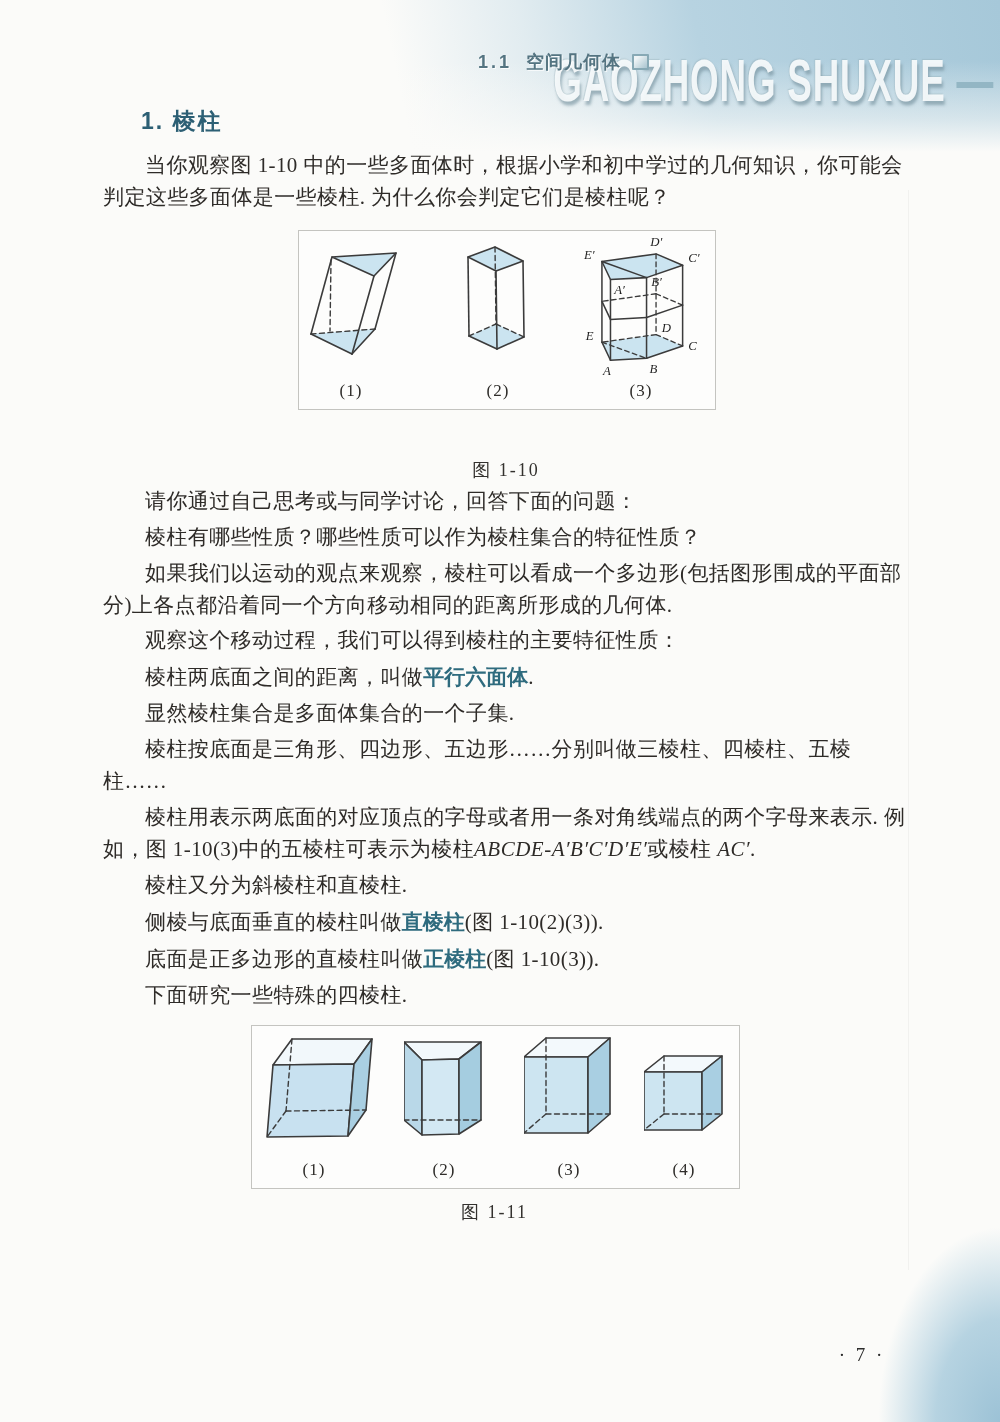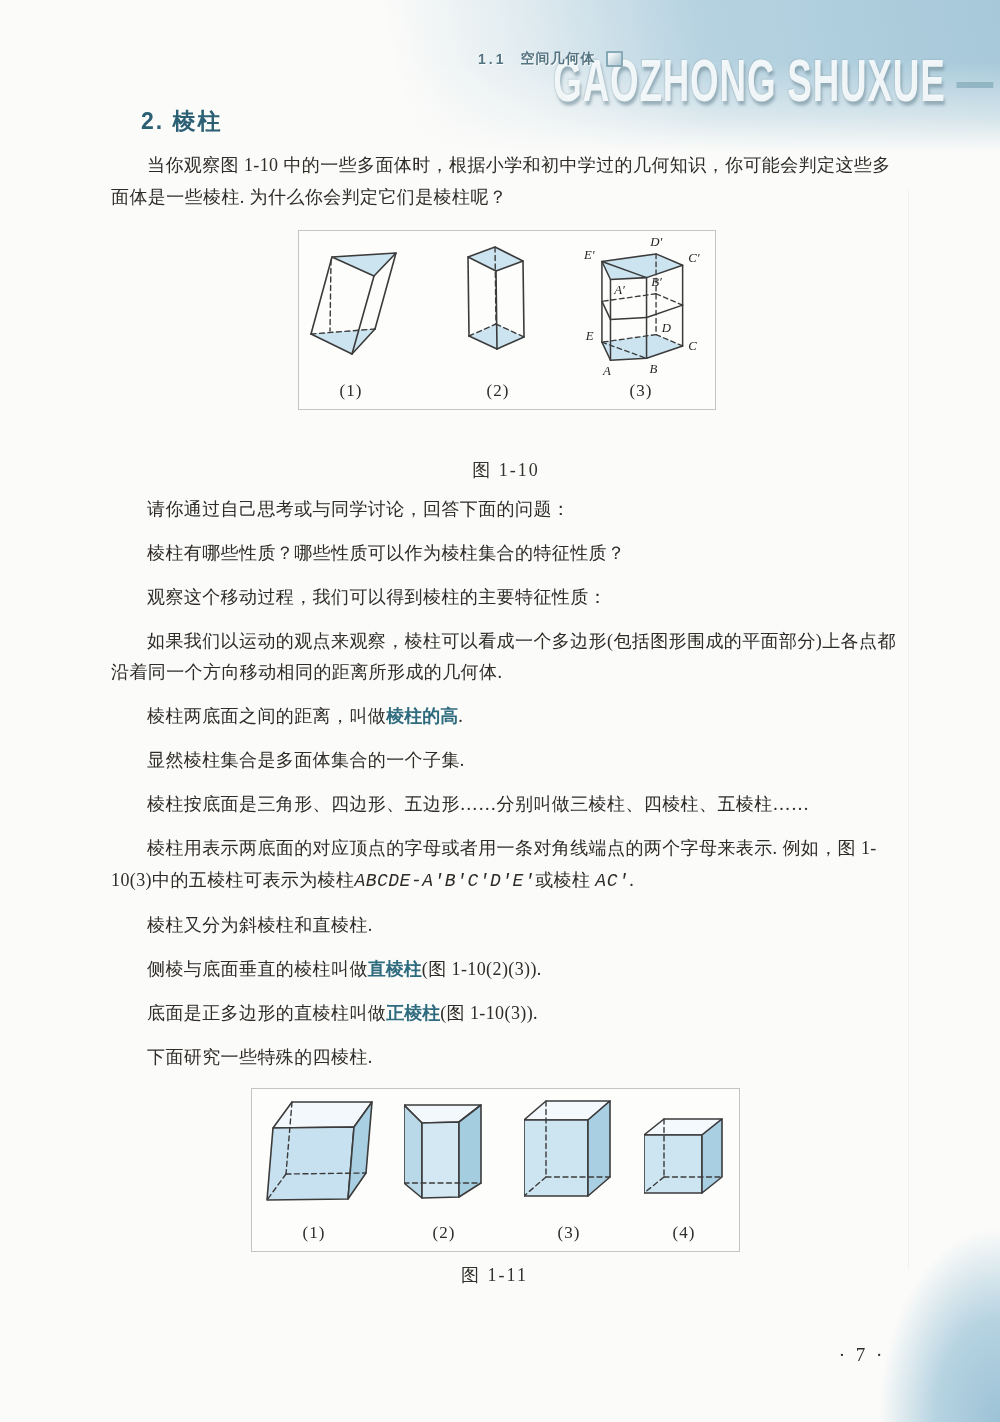--- a/index.html
+++ b/index.html
@@ -13,39 +13,39 @@
     background:linear-gradient(to bottom, rgba(251,251,249,0) 40%, rgba(251,251,249,0.55) 78%, #fbfbf9 100%);}
   .watermark{position:absolute;top:46px;right:6px;white-space:nowrap;
     font-family:"Liberation Sans","DejaVu Sans",sans-serif;font-weight:bold;font-size:46px;
     transform:scale(0.80,1.28);transform-origin:100% 0;letter-spacing:1px;
     color:rgba(248,251,252,0.93);
     text-shadow:2px 3px 3px rgba(118,146,158,0.65), -1px -1px 1px rgba(140,165,175,0.35);}
   .watermark .wm-dash{color:#93b6c4;text-shadow:none;font-weight:bold;}
 
   
   .chapter-header{position:absolute;top:50px;left:478px;display:flex;align-items:center;
-    font-family:"Liberation Sans","DejaVu Sans",sans-serif;font-weight:bold;font-size:14px;
+    font-family:"Liberation Sans","DejaVu Sans",sans-serif;font-weight:bold;font-size:18px;
     color:#547481;text-shadow:1px 1px 0 rgba(255,255,255,0.85);letter-spacing:1px;}
   .chapter-header .num{margin-right:14px;letter-spacing:3px;}
   .hdr-square{display:inline-block;width:13px;height:12px;margin-left:11px;
     background:linear-gradient(135deg,#eef4f6 20%,#a9c4cf 100%);
     border:2px solid #87a9b5;border-radius:1px;}
 
   
   .corner-grad{position:absolute;right:0;bottom:0;width:135px;height:200px;
     background:radial-gradient(125% 135% at 100% 100%, #9cc2d6 0%, #b6d3e1 38%, rgba(251,251,249,0) 72%);}
   .scan-line{position:absolute;left:908px;top:190px;width:1px;height:1080px;background:rgba(60,60,60,0.05);}
 
   
   .content{position:absolute;left:99px;top:106px;width:818px;}
   .section-heading{margin:0 0 13px 42px;font-family:"Liberation Sans","DejaVu Sans",sans-serif;
     font-size:23px;font-weight:bold;color:#2c5f74;letter-spacing:2px;}
-  .para{margin:12px;font-size:18px;line-height:31.9px;text-indent:2em;letter-spacing:0.4px;}
+  .para{margin:4px;font-size:21px;line-height:31.9px;text-indent:2em;letter-spacing:0.4px;}
   .term{font-family:"Liberation Sans","DejaVu Sans",sans-serif;font-weight:bold;color:#2e6b7e;letter-spacing:0;}
-  .math{font-style:italic;letter-spacing:0.5px;font-family:Liberation Mono, monospace;}
+  .math{font-style:italic;letter-spacing:0.5px;}
 
   
   figure.figblock{margin:16px 0 2px 0;}
   .frame{position:relative;border:1px solid #c4c4c0;background:#fdfdfc;}
   #frame110{width:416px;height:178px;margin-left:199px;}
   #frame111{width:487px;height:162px;margin-left:152px;}
   .figsvg{position:absolute;}
   .itemlbl{position:absolute;width:60px;text-align:center;font-size:17px;color:#2f2d2a;letter-spacing:1px;}
   .figcap{font-size:18px;color:#33312e;margin-top:11px;text-align:center;letter-spacing:2px;}
   .capwrap110{width:416px;margin-left:199px;margin-top:48px;}
@@ -68,21 +68,21 @@
   <div class="watermark"><span>GAOZHONG SHUXUE</span> <span class="wm-dash">—</span></div>
 
   <div class="chapter-header">
     <span class="num">1.1</span>
     <span>空间几何体</span>
     <span class="hdr-square"></span>
   </div>
 
   <div class="content">
 
-    <h2 class="section-heading">2. 棱柱</h2>
+    <h2 class="section-heading">1. 棱柱</h2>
 
     <div>
         <p class="para"><span>当你观察图 1-10 中的一些多面体时，根据小学和初中学过的几何知识，你可能会判定这些多面体是一些棱柱. 为什么你会判定它们是棱柱呢？</span></p>
       </div>
 
     <figure class="figblock" style="margin-left:0;">
       <div class="frame" id="frame110">
 
         <svg class="figsvg" style="left:8px;top:16px;" width="100" height="115" viewBox="0 0 100 115">
           <polygon class="face" points="25,10 89,6 67,29" fill="#cbe4f0"></polygon>
@@ -144,23 +144,23 @@
         <span class="itemlbl" style="left:22px;top:150px;">(1)</span>
         <span class="itemlbl" style="left:169px;top:150px;">(2)</span>
         <span class="itemlbl" style="left:312px;top:150px;">(3)</span>
       </div>
       <figcaption class="figcap capwrap110">图 1-10</figcaption>
     </figure>
 
     <div>
         <p class="para"><span>请你通过自己思考或与同学讨论，回答下面的问题：</span></p>
         <p class="para"><span>棱柱有哪些性质？哪些性质可以作为棱柱集合的特征性质？</span></p>
+        <p class="para"><span>如果我们以运动的观点来观察，棱柱可以看成一个多边形(包括图形围成的平面部分)上各点都沿着同一个方向移动相同的距离所形成的几何体.</span></p>
         <p class="para"><span>观察这个移动过程，我们可以得到棱柱的主要特征性质：</span></p>
-        <p class="para"><span>如果我们以运动的观点来观察，棱柱可以看成一个多边形(包括图形围成的平面部分)上各点都沿着同一个方向移动相同的距离所形成的几何体.</span></p>
-        <p class="para"><span>棱柱两底面之间的距离，叫做</span><span class="term">棱柱的高</span><span>.</span></p>
+        <p class="para"><span>棱柱两底面之间的距离，叫做</span><span class="term">平行六面体</span><span>.</span></p>
         <p class="para"><span>显然棱柱集合是多面体集合的一个子集.</span></p>
         <p class="para"><span>棱柱按底面是三角形、四边形、五边形……分别叫做三棱柱、四棱柱、五棱柱……</span></p>
         <p class="para"><span>棱柱用表示两底面的对应顶点的字母或者用一条对角线端点的两个字母来表示. 例如，图 1-10(3)中的五棱柱可表示为棱柱</span><span class="math">ABCDE-A′B′C′D′E′</span><span>或棱柱 </span><span class="math">AC′</span><span>.</span></p>
         <p class="para"><span>棱柱又分为斜棱柱和直棱柱.</span></p>
         <p class="para"><span>侧棱与底面垂直的棱柱叫做</span><span class="term">直棱柱</span><span>(图 1-10(2)(3)).</span></p>
         <p class="para"><span>底面是正多边形的直棱柱叫做</span><span class="term">正棱柱</span><span>(图 1-10(3)).</span></p>
         <p class="para"><span>下面研究一些特殊的四棱柱.</span></p>
       </div>
 
     <figure class="figblock" style="margin-left:0;margin-top:14px;">

